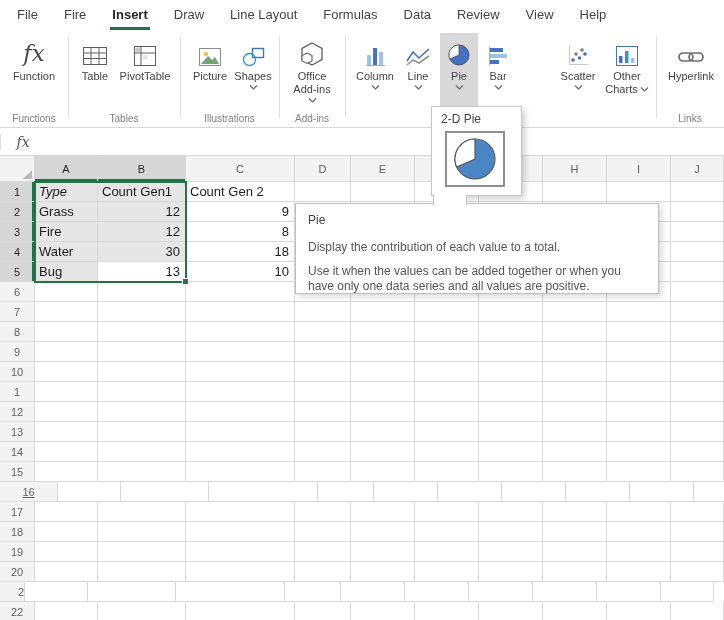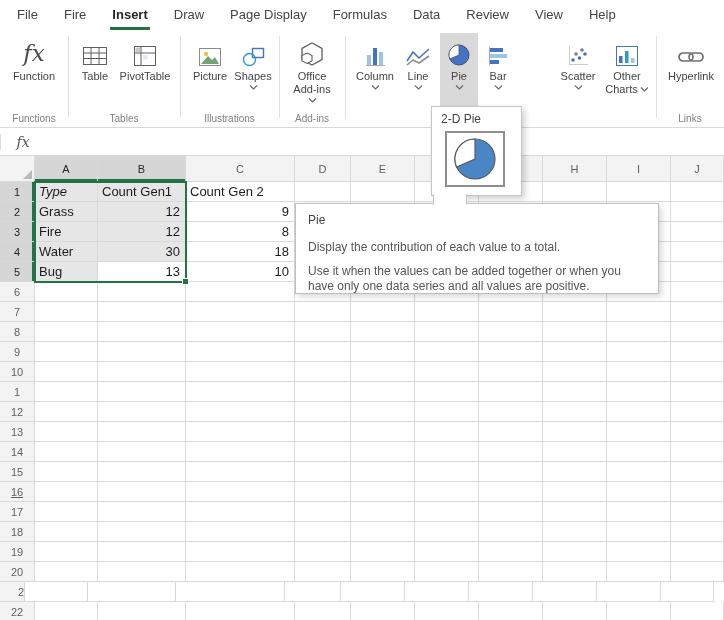--- a/index.html
+++ b/index.html
@@ -97,21 +97,21 @@
 </head>
 <body>
 
 <div class="app">
 
   <nav class="menubar">
     <div class="menu-item">File</div>
     <div class="menu-item">Fire</div>
     <div class="menu-item active">Insert</div>
     <div class="menu-item">Draw</div>
-    <div class="menu-item">Page Display</div>
+    <div class="menu-item">Line Layout</div>
     <div class="menu-item">Formulas</div>
     <div class="menu-item">Data</div>
     <div class="menu-item">Review</div>
     <div class="menu-item">View</div>
     <div class="menu-item">Help</div>
   </nav>
 
   <div class="ribbon">
 
     <div class="rbtn" style="left:2px;width:64px">
@@ -511,21 +511,21 @@
         <div class="cell" style="width: 109px;"></div>
         <div class="cell" style="width: 56px;"></div>
         <div class="cell" style="width: 64px;"></div>
         <div class="cell" style="width: 64px;"></div>
         <div class="cell" style="width: 64px;"></div>
         <div class="cell" style="width: 64px;"></div>
         <div class="cell" style="width: 64px;"></div>
         <div class="cell" style="width: 53px;"></div>
       </div>
       <div class="srow">
-        <div class="rcell" style="width: 35px; text-decoration: underline;">16</div>
+        <div class="rcell" style="width: 58px; text-decoration: underline;">16</div>
         <div class="cell" style="width: 63px;"></div>
         <div class="cell" style="width: 88px;"></div>
         <div class="cell" style="width: 109px;"></div>
         <div class="cell" style="width: 56px;"></div>
         <div class="cell" style="width: 64px;"></div>
         <div class="cell" style="width: 64px;"></div>
         <div class="cell" style="width: 64px;"></div>
         <div class="cell" style="width: 64px;"></div>
         <div class="cell" style="width: 64px;"></div>
         <div class="cell" style="width: 53px;"></div>

